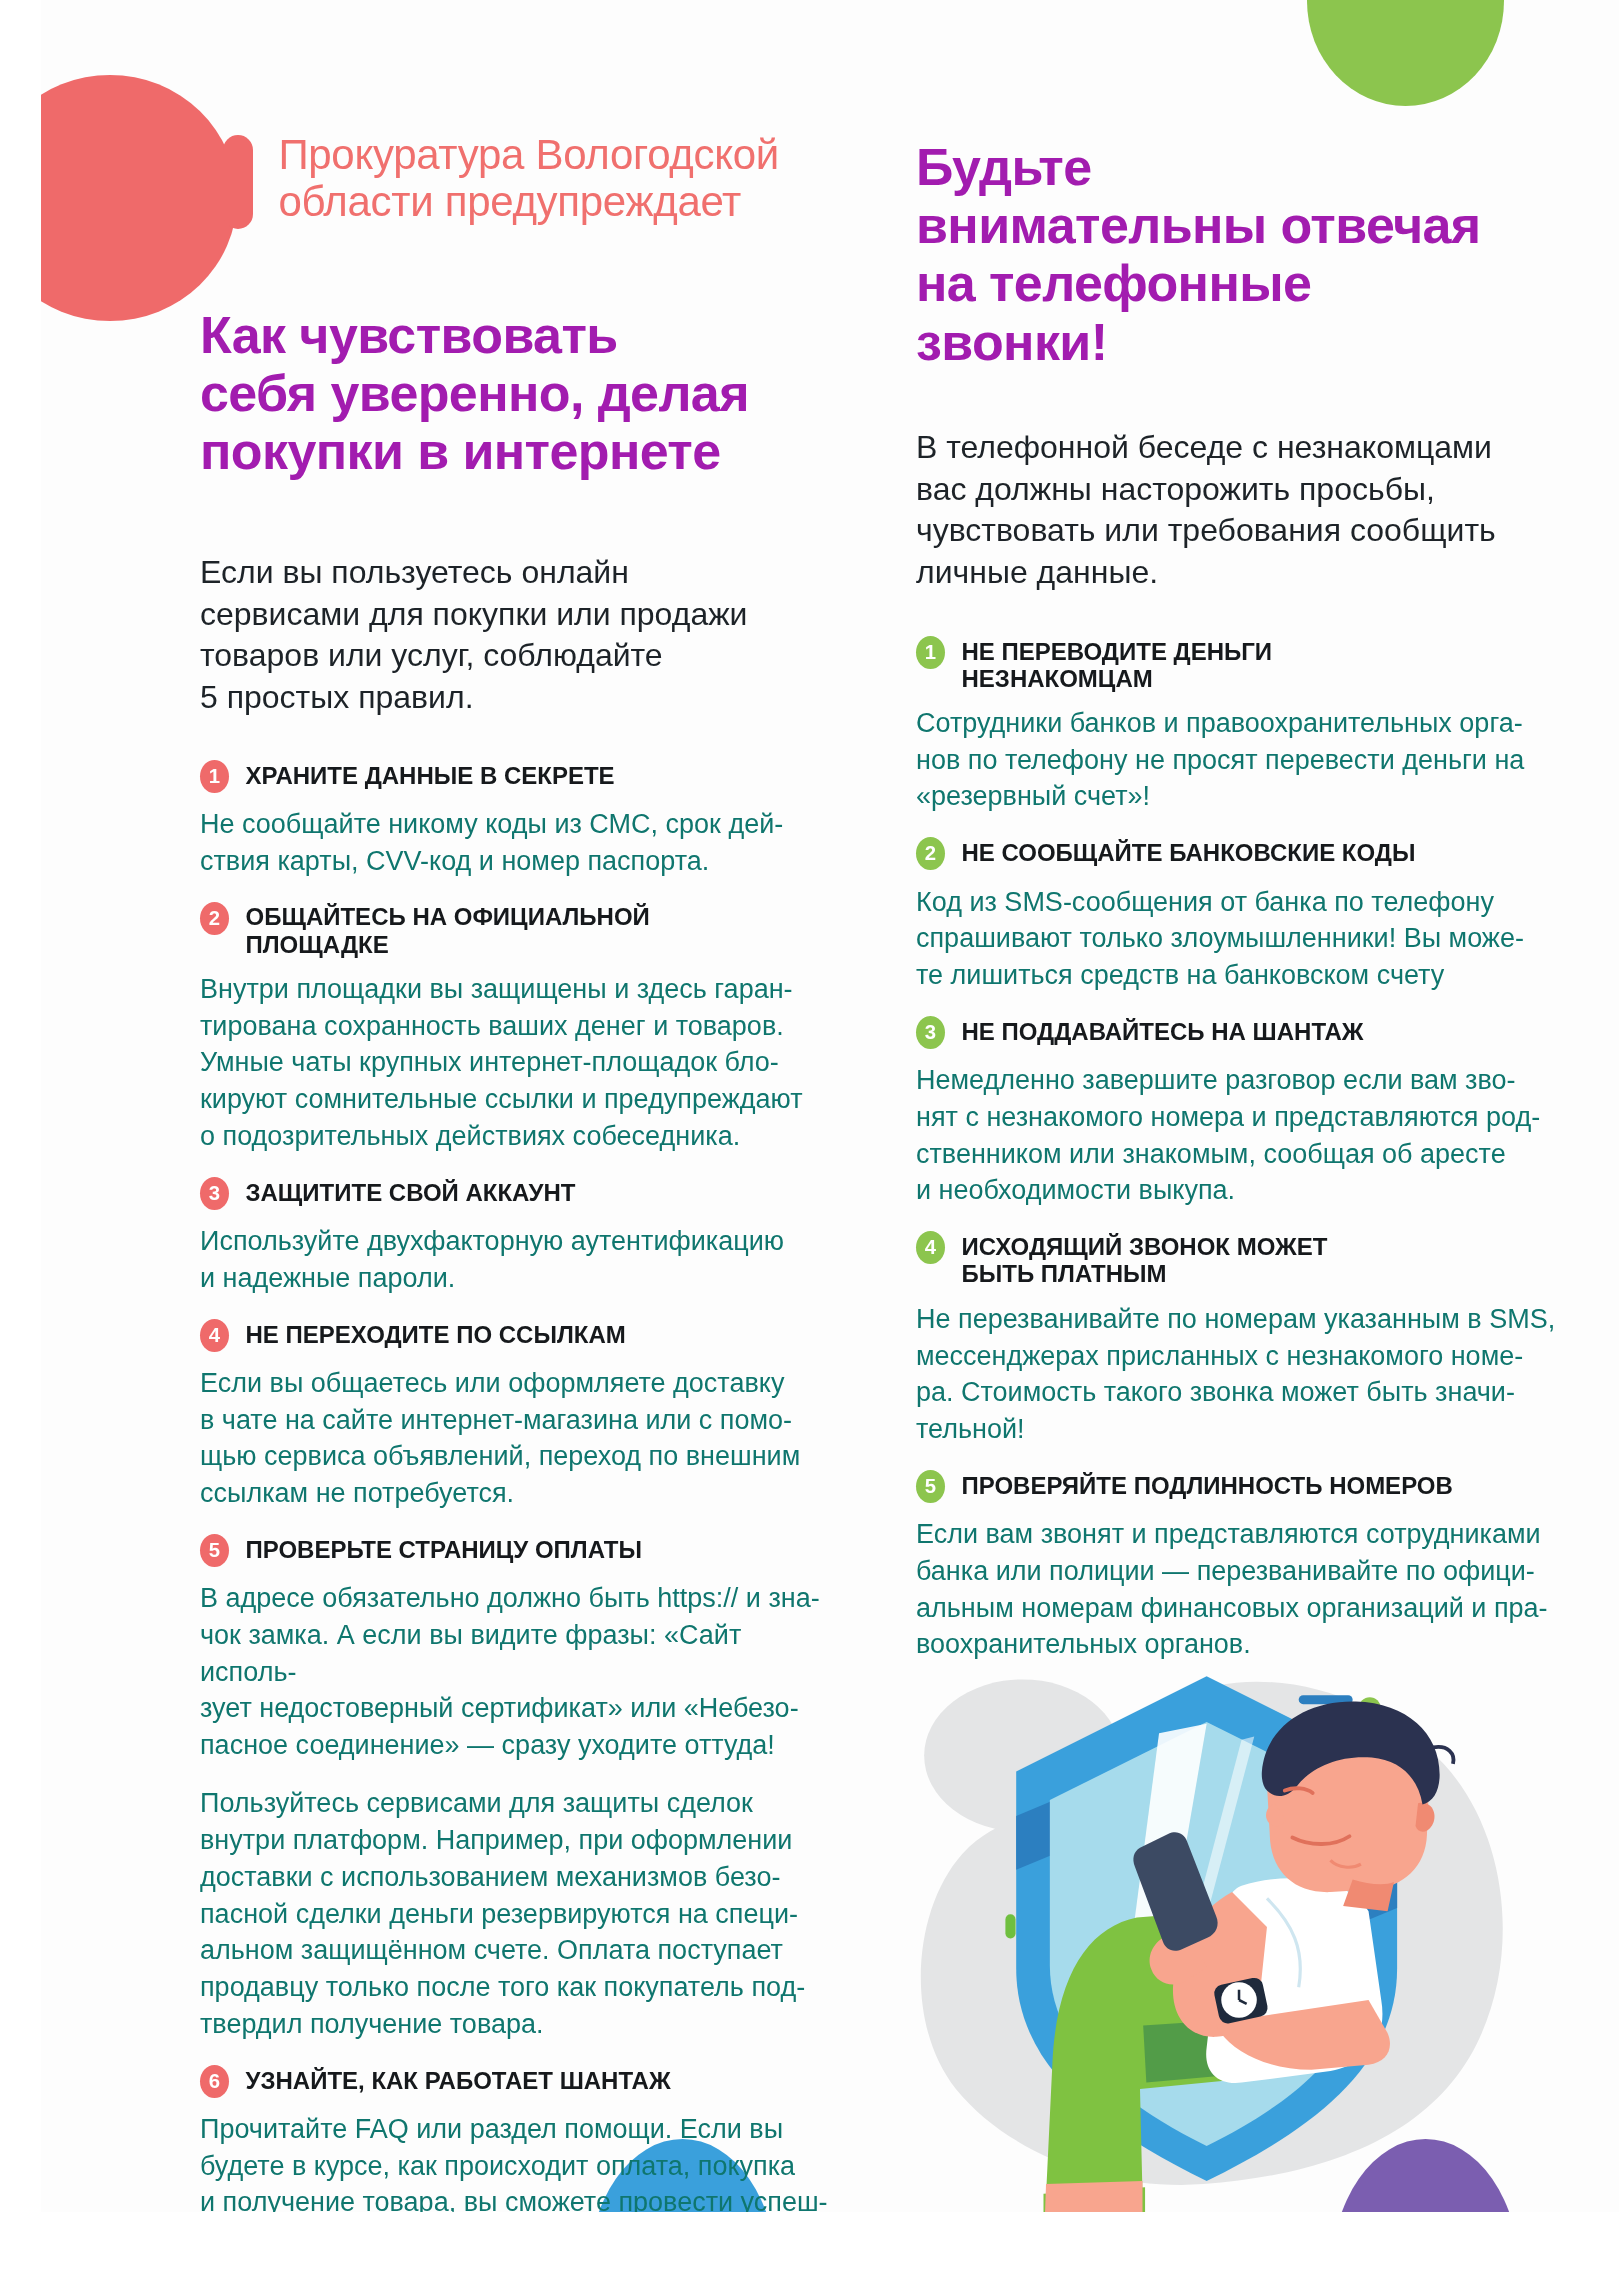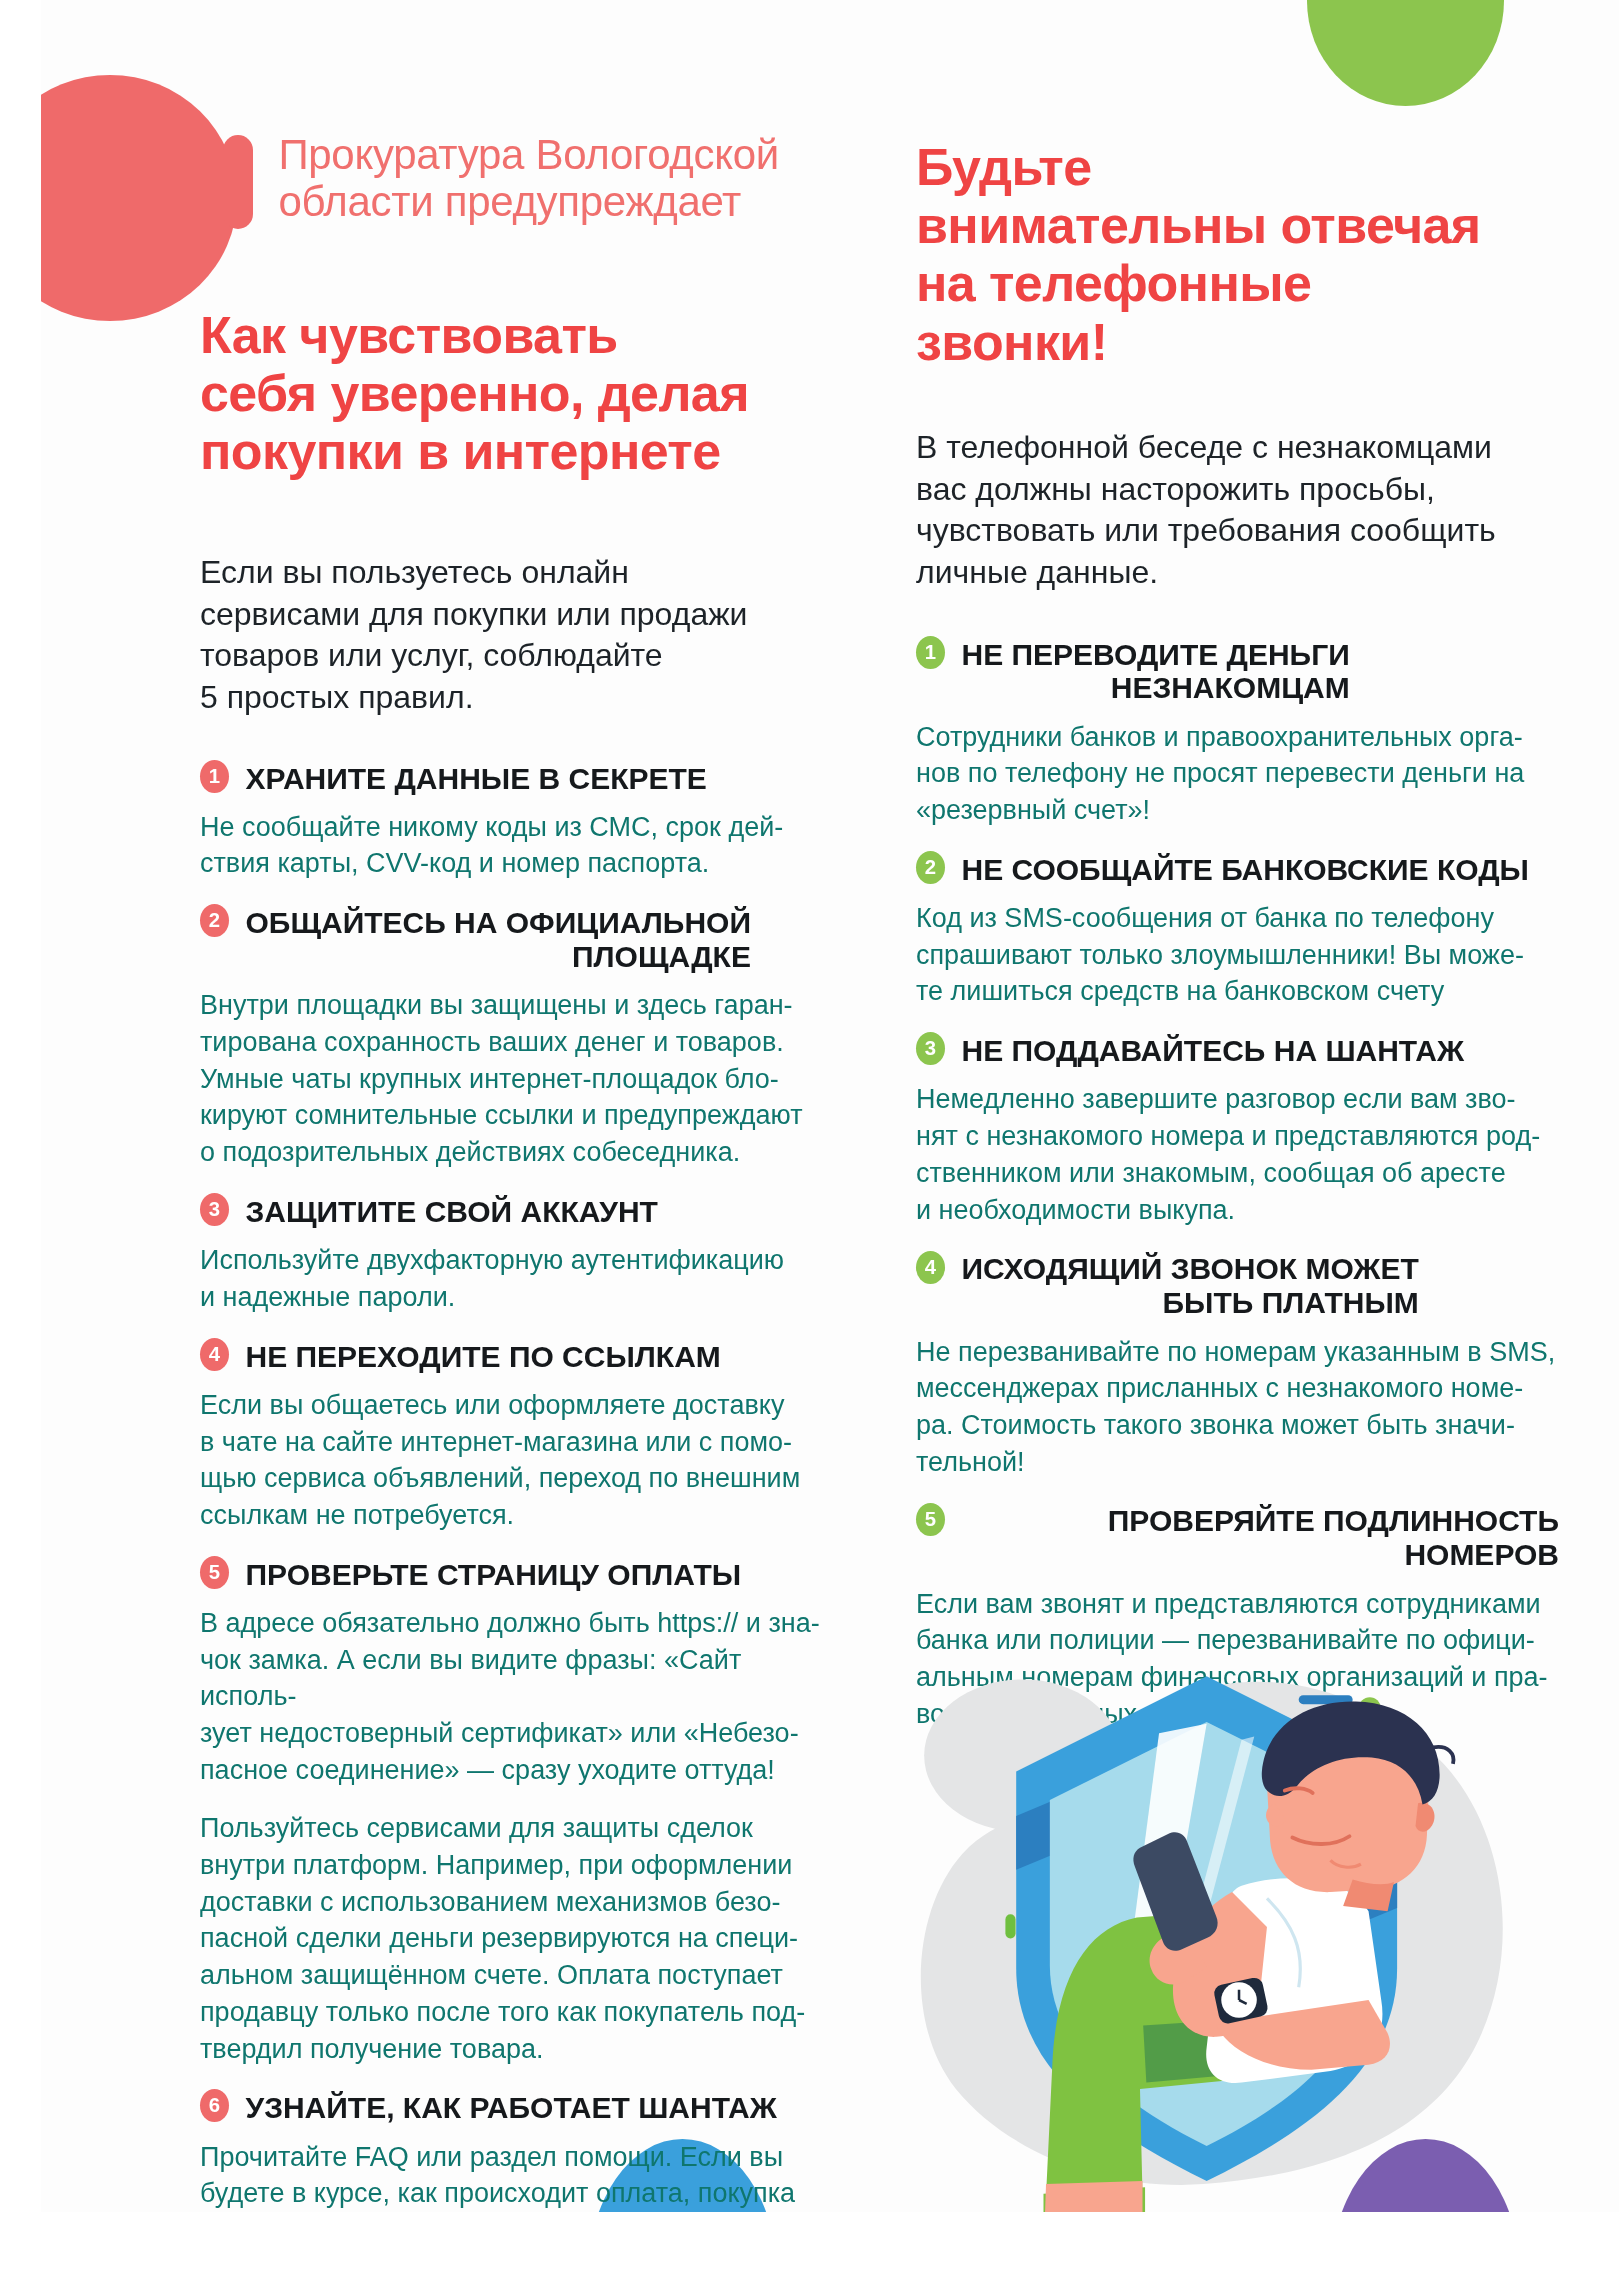--- a/index.html
+++ b/index.html
@@ -67,21 +67,21 @@
     white-space: pre-line;
     margin-top: -3.8px;
     font-family: "Liberation Sans Narrow", "Liberation Sans", sans-serif;
   }
 
   
   .headline {
     font-size: 52px;
     line-height: 1.12;
     font-weight: bold;
-    color: #ef4444;
+    color: #a21caf;
     letter-spacing: -0.6px;
     white-space: pre-line;
     font-family: "Liberation Sans Narrow", "Liberation Sans", sans-serif;
   }
   .headline-left  { position: absolute; left: 159px;  top: 306px; width: 635px; }
   .headline-right { position: absolute; left: 875px; top: 138px; width: 648px; }
 
   
   .intro {
     font-size: 32px;
@@ -115,29 +115,28 @@
     font-weight: bold;
     display: flex;
     align-items: center;
     justify-content: center;
     margin-top: 0.6px;
     font-family: "Liberation Sans Narrow", "Liberation Sans", sans-serif;
   }
   .badge-coral { background: #EF6A6A; }
   .badge-green { background: #8CC54E; }
   .rule-title {
-    font-size: 30px;
+    font-size: 24px;
     line-height: 1.13;
     font-weight: bold;
     color: #16191C;
     letter-spacing: 0px;
     white-space: pre-line;
     padding-top: 2.5px;
     font-family: "Liberation Sans Narrow", "Liberation Sans", sans-serif;
-    text-align: right;
   }
   .rule-body, .extra-para {
     font-size: 27px;
     line-height: 1.36;
     color: #0f766e;
     white-space: pre-line;
     font-family: "Liberation Sans Narrow", "Liberation Sans", sans-serif;
   }
   .extra-para { margin-bottom: 21.6px; }
 

